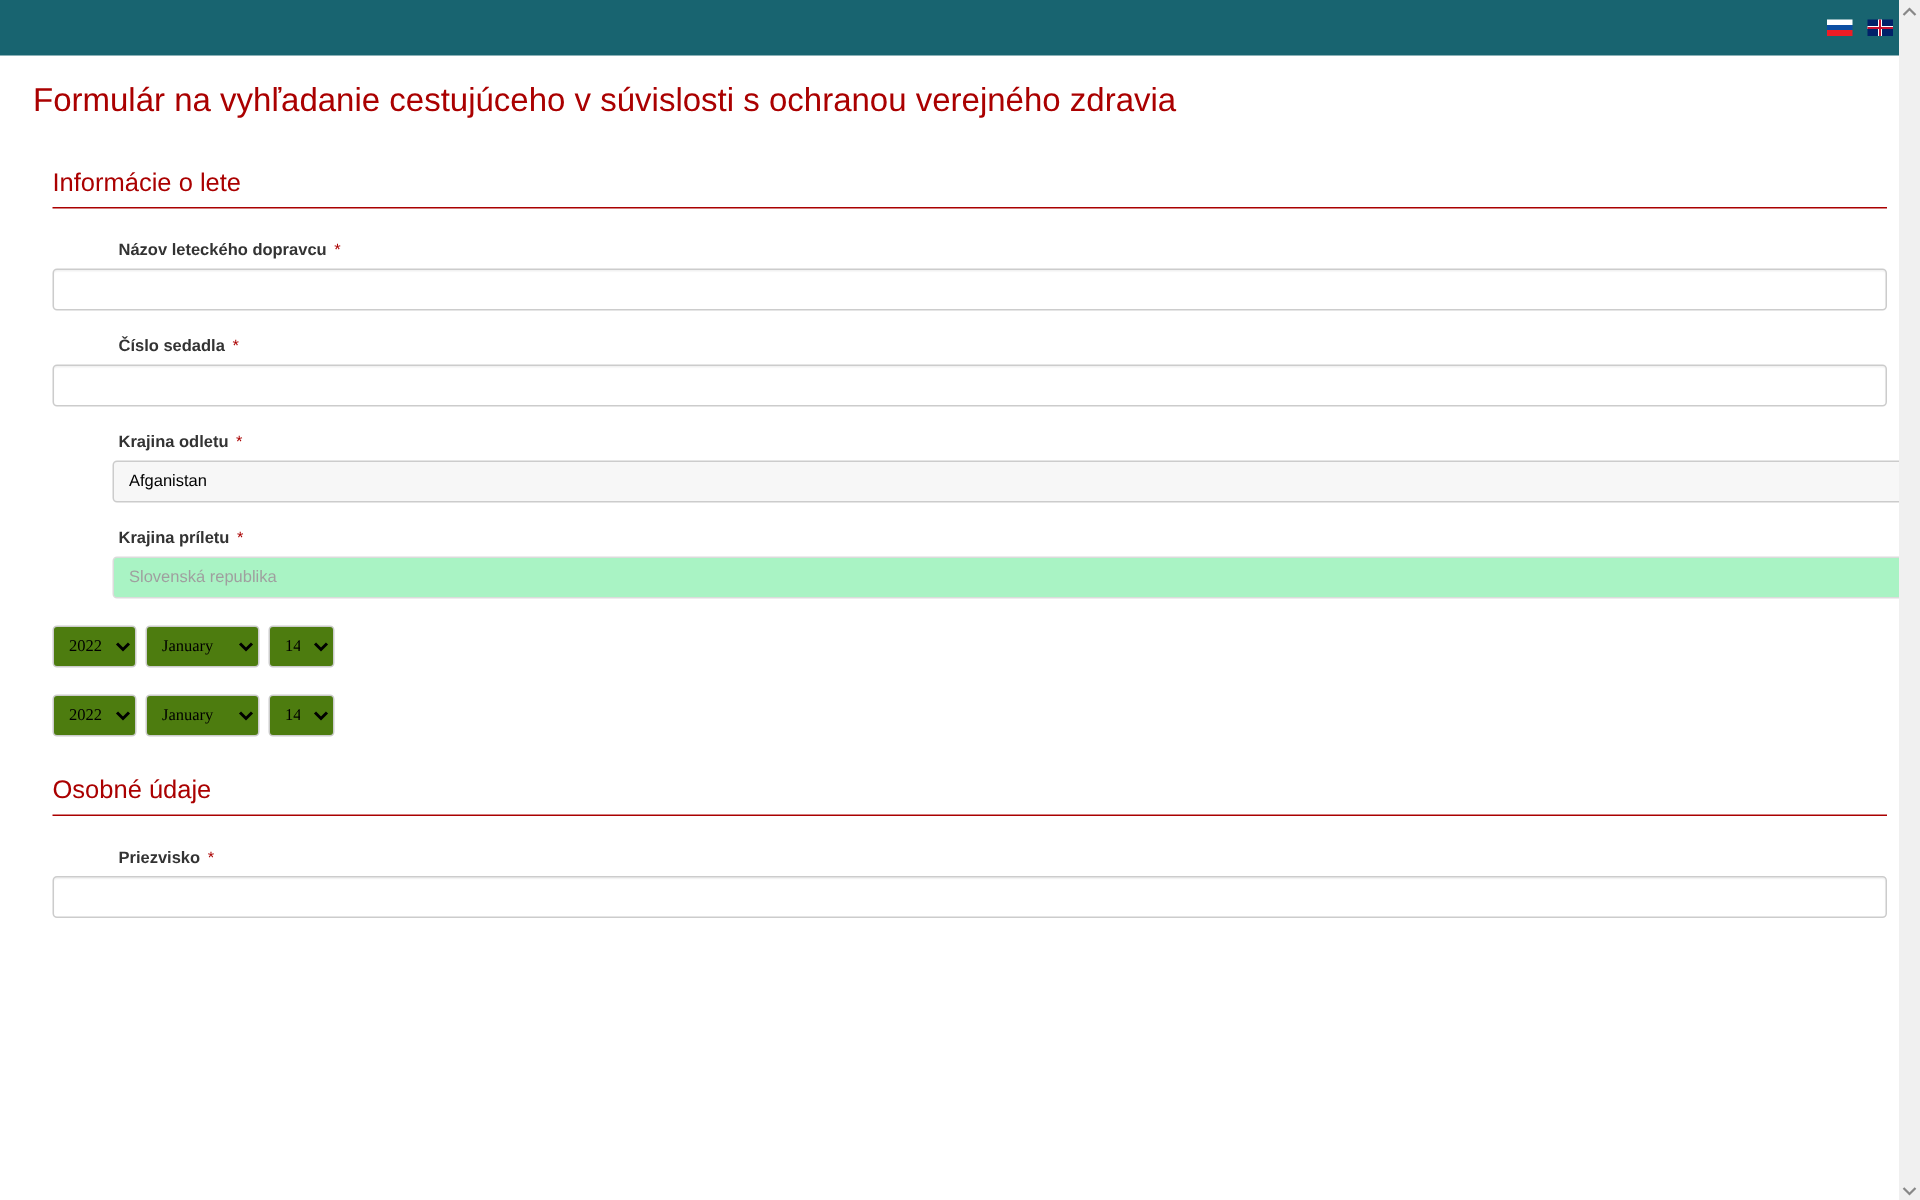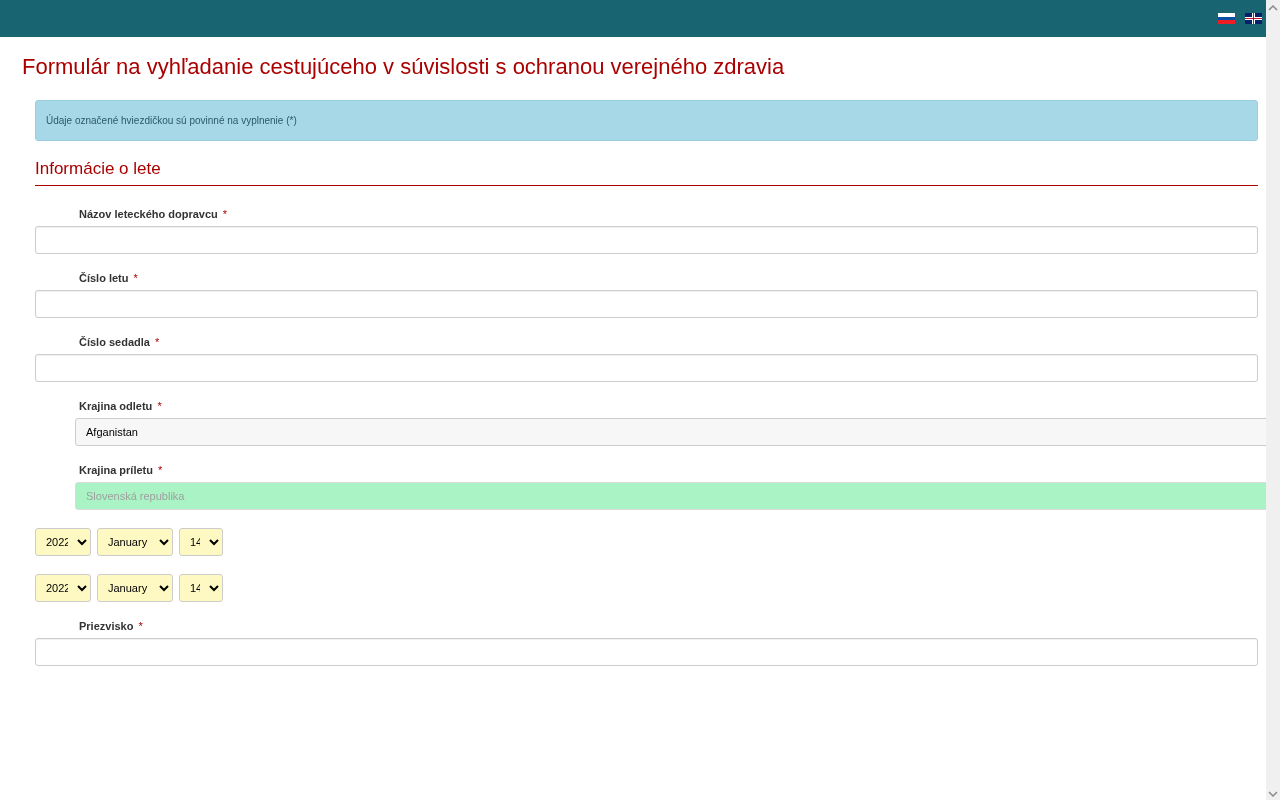--- a/index.html
+++ b/index.html
@@ -101,21 +101,22 @@
   background: #86efac;
   color: #777;
 }
 .date-row { display: flex; gap: 6px; }
 .date-row select {
   height: 28px;
   border: 1px solid #ccc;
   border-radius: 3px;
   font-size: 11px;
   padding: 0 6px;
-  background: #fef9c3;
+  background: #4d7c0f;
+  font-family: Liberation Serif, serif;
 }
 .date-row .sel-year { width: 56px; }
 .date-row .sel-month { width: 76px; }
 .date-row .sel-day { width: 44px; }
 .section-gap { margin-top: 26px; }
 .scrollbar-track {
   position: fixed; right: 0; top: 0; width: 14px; height: 100%;
   background: #f0f0f0;
 }
 .scrollbar-thumb-top {
@@ -130,39 +131,31 @@
 
 <div class="header-bar">
   <span class="flag flag-sk"></span>
   <span class="flag flag-en"></span>
 </div>
 
 <h1 class="page-title">Formulár na vyhľadanie cestujúceho v súvislosti s ochranou verejného zdravia</h1>
 
 <div class="form-wrap">
 
-  <div class="info-banner">Údaje označené hviezdičkou sú povinné na vyplnenie (*)</div>
 
   <h2 class="section-header">Informácie o lete</h2>
 
   <div class="form-group">
     <label class="form-label">
       <span>Názov leteckého dopravcu</span>
       <span class="req">*</span>
     </label>
     <input type="text" class="form-control" value="" style="">
   </div>
 
-  <div class="form-group">
-    <label class="form-label">
-      <span>Číslo letu</span>
-      <span class="req">*</span>
-    </label>
-    <input type="text" class="form-control" value="" style="">
-  </div>
 
   <div class="form-group">
     <label class="form-label">
       <span>Číslo sedadla</span>
       <span class="req">*</span>
     </label>
     <input type="text" class="form-control" value="" style="">
   </div>
 
   <div class="form-group">
@@ -194,20 +187,21 @@
   </div>
 
   <div class="form-group">
     <div class="date-row">
       <select class="sel-year"><option>2022</option></select>
       <select class="sel-month"><option>January</option></select>
       <select class="sel-day"><option>14</option></select>
     </div>
   </div>
 
+  <h2 class="section-header section-gap">Osobné údaje</h2>
 
   <div class="form-group">
     <label class="form-label">
       <span>Priezvisko</span>
       <span class="req">*</span>
     </label>
     <input type="text" class="form-control" value="" style="">
   </div>
 
 </div>

